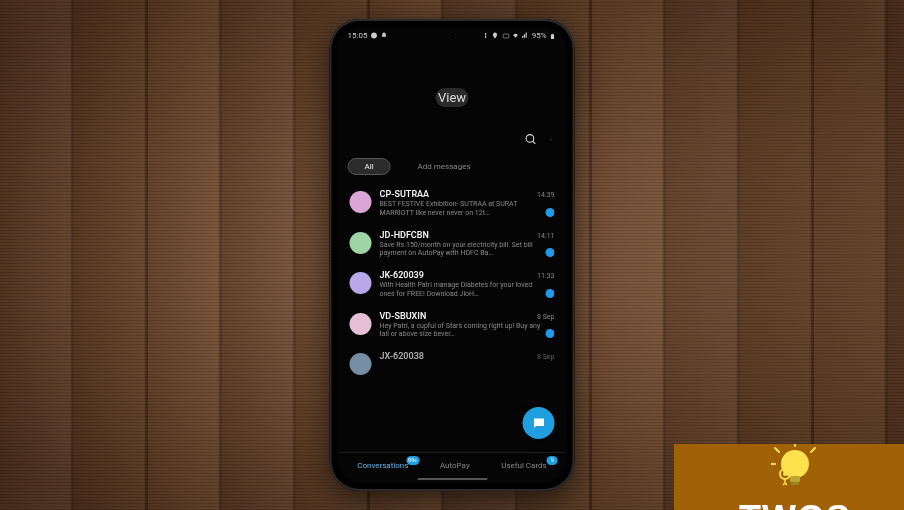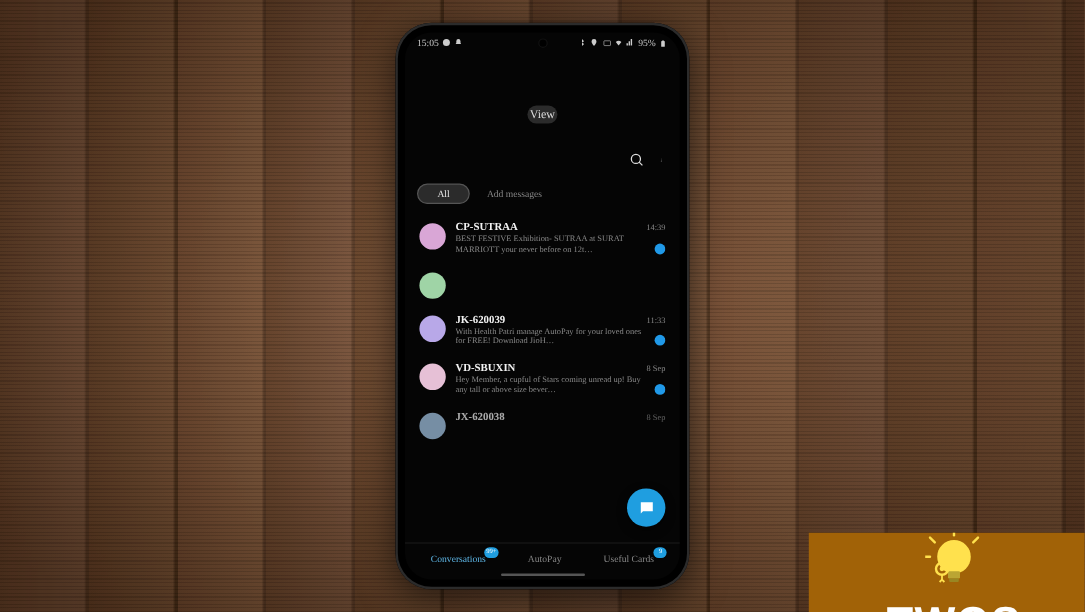--- a/index.html
+++ b/index.html
@@ -43,21 +43,20 @@
   }
   .screen {
     width: 100%; height: 100%;
     background: #050505;
     border-radius: 22px;
     overflow: hidden;
     display: flex;
     flex-direction: column;
     color: #e8e8e8;
     position: relative;
-    font-family: Liberation Serif, serif;
   }
   .punch {
     position:absolute;
     top:5px; left:50%; transform:translateX(-50%);
     width:8px; height:8px; border-radius:50%;
     background:#000; border:1px solid #111;
     z-index:30;
   }
 
   
@@ -82,40 +81,40 @@
     font-weight: 300;
     color:#f0f0f0;
     line-height:1.2;
   }
   .view-btn {
     margin-top: 10px;
     display:inline-block;
     background:#2b2b2b;
     border-radius: 10px;
     padding: 2px 2px;
-    font-size: 10px;
+    font-size: 13px;
     color:#ddd;
   }
 
   
   .toolbar {
     display:flex;
     justify-content:flex-end;
     align-items:center;
     gap:12px;
     padding: 4px 14px 8px;
   }
   .toolbar .ic { color:#ccc; }
 
   
   .tabs {
     display:flex;
     align-items:center;
     padding: 0 10px 8px;
-    gap: 0;
+    gap: 13px;
   }
   .pill {
     border:1px solid #444;
     border-radius: 12px;
     padding: 3px 16px;
     font-size: 8px;
     color:#eee;
   }
   .pill.active { background:#2b2b2b; border-color:#555; }
   .add-cat {
@@ -320,53 +319,63 @@
     <div class="list">
 
       <div class="row">
         <div class="avatar" style="background:#d9a6d6"></div>
         <div class="content">
           <div class="top">
             <span class="sender">CP-SUTRAA</span>
             <span class="time">14:39</span>
           </div>
           <div class="preview">
-            <span>BEST FESTIVE Exhibition- SUTRAA at SURAT MARRIOTT your never before on 12t…</span>
+            <span>BEST FESTIVE Exhibition- SUTRAA at SURAT MARRIOTT like never never on 12t…</span>
             <span class="dot"></span>
           </div>
         </div>
       </div>
 
       <div class="row">
         <div class="avatar" style="background:#9fd4a6"></div>
+        <div class="content">
+          <div class="top">
+            <span class="sender">JD-HDFCBN</span>
+            <span class="time">14:11</span>
+          </div>
+          <div class="preview">
+            <span>Save Rs.150/month on your electricity bill. Set bill payment on AutoPay with HDFC Ba…</span>
+            <span class="dot"></span>
+          </div>
+        </div>
       </div>
 
       <div class="row">
         <div class="avatar" style="background:#b8a8e8"></div>
         <div class="content">
           <div class="top">
             <span class="sender">JK-620039</span>
             <span class="time">11:33</span>
           </div>
           <div class="preview">
-            <span>With Health Patri manage AutoPay for your loved ones for FREE! Download JioH…</span>
+            <span>With Health Patri manage Diabetes for your loved ones for FREE! Download JioH…</span>
             <span class="dot"></span>
           </div>
         </div>
       </div>
 
       <div class="row">
         <div class="avatar" style="background:#e6c0d6"></div>
         <div class="content">
           <div class="top">
             <span class="sender">VD-SBUXIN</span>
             <span class="time">8 Sep</span>
           </div>
           <div class="preview">
-            <span>Hey Member, a cupful of Stars coming unread up! Buy any tall or above size bever…</span>
+            <span>Hey Patri, a cupful of Stars coming right up! Buy any tall or above size bever…</span>
             <span class="dot"></span>
           </div>
         </div>
       </div>
 
       <div class="row" style="opacity:0.7">
         <div class="avatar" style="background:#a6c8e8"></div>
         <div class="content">
           <div class="top">
             <span class="sender">JX-620038</span>

